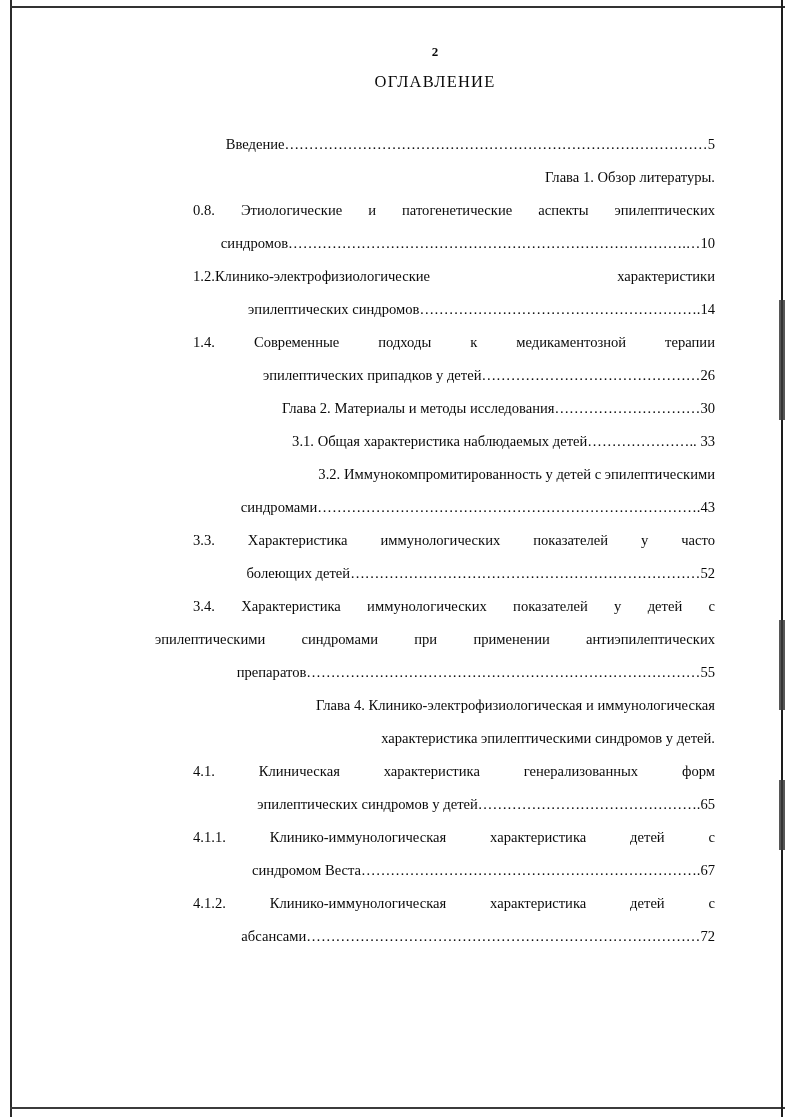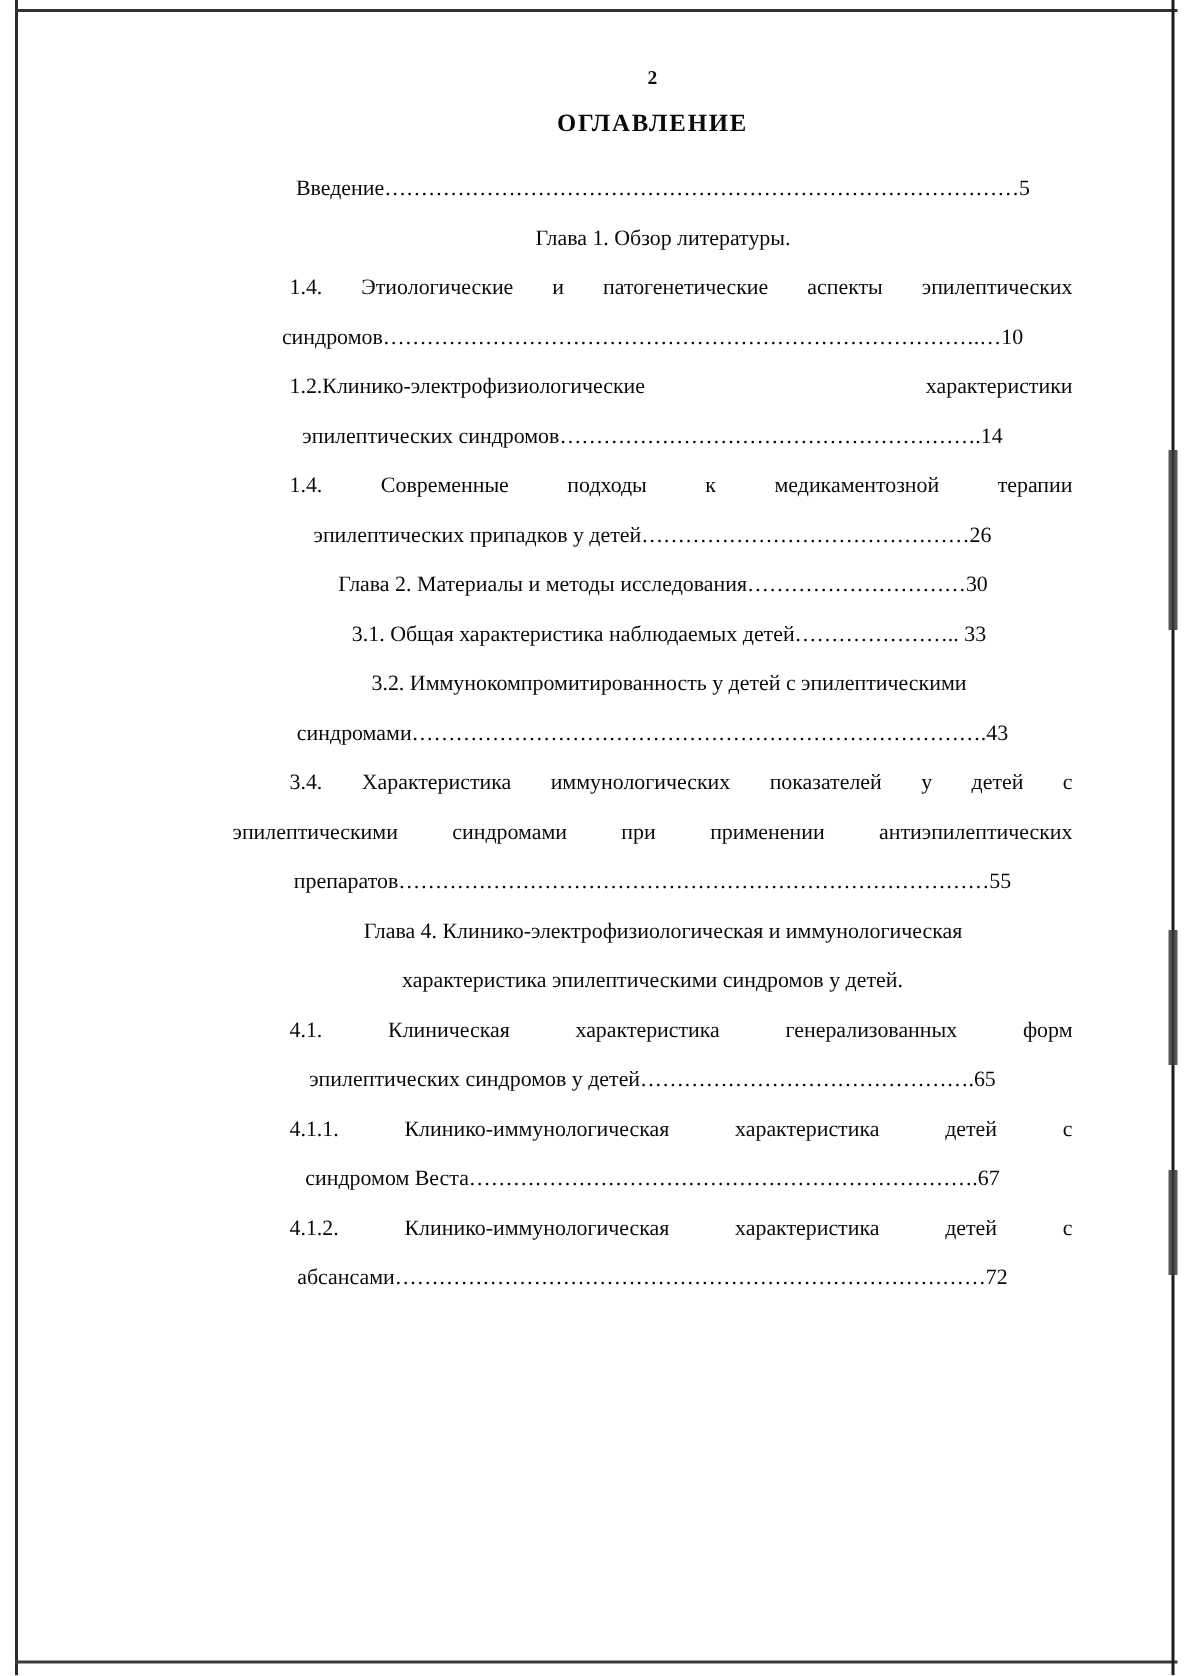--- a/index.html
+++ b/index.html
@@ -71,40 +71,40 @@
   .page-number {
     text-align: center;
     font-size: 13px;
     font-weight: bold;
     margin-bottom: 12px;
     letter-spacing: .2px;
   }
   .doc-title {
     text-align: center;
     font-size: 16.5px;
-    font-weight: bold;
+    font-weight: normal;
     letter-spacing: 1.2px;
-    margin-bottom: 18px;
+    margin-bottom: 36px;
   }
   .toc {
     font-size: 14.6px;
     line-height: 33px;
   }
   .entry {
     margin: 0;
     padding: 0;
   }
   
   .just {
     text-align: justify;
     text-align-last: justify;
     white-space: pre-wrap;
   }
   .left {
-    text-align: center;
+    text-align: right;
     white-space: pre-wrap;
   }
   .indent {
     text-indent: 0;
     padding-left: 38px;
   }
   .indent-small {
     padding-left: 14px;
   }
   .indent-mid {
@@ -131,40 +131,44 @@
     <div class="page-number">2</div>
     <div class="doc-title">ОГЛАВЛЕНИЕ</div>
     <div class="toc" id="toc-root">
         <div class="entry">
           <div class="row left indent-small">Введение……………………………………………………………………………5</div>
         </div>
         <div class="entry">
           <div class="row left indent-small">Глава 1. Обзор литературы.</div>
         </div>
         <div class="entry">
-          <div class="row just indent">1.4. Этиологические и патогенетические аспекты эпилептических</div>
+          <div class="row just indent">0.8. Этиологические и патогенетические аспекты эпилептических</div>
           <div class="row left">синдромов……………………………………………………………………….…10</div>
         </div>
         <div class="entry">
           <div class="row just indent">1.2.Клинико-электрофизиологические характеристики</div>
           <div class="row left">эпилептических синдромов………………………………………………….14</div>
         </div>
         <div class="entry">
           <div class="row just indent">1.4. Современные подходы к медикаментозной терапии</div>
           <div class="row left">эпилептических припадков у детей………………………………………26</div>
         </div>
         <div class="entry">
           <div class="row left indent-small">Глава 2. Материалы и методы исследования…………………………30</div>
         </div>
         <div class="entry">
           <div class="row left indent-mid">3.1. Общая характеристика наблюдаемых детей………………….. 33</div>
         </div>
         <div class="entry">
           <div class="row left indent-mid">3.2. Иммунокомпромитированность у детей с эпилептическими</div>
           <div class="row left">синдромами…………………………………………………………………….43</div>
+        </div>
+        <div class="entry">
+          <div class="row just indent">3.3. Характеристика иммунологических показателей у часто</div>
+          <div class="row left">болеющих детей………………………………………………………………52</div>
         </div>
         <div class="entry">
           <div class="row just indent">3.4. Характеристика иммунологических показателей у детей с</div>
           <div class="row just">эпилептическими синдромами при применении антиэпилептических</div>
           <div class="row left">препаратов………………………………………………………………………55</div>
         </div>
         <div class="entry">
           <div class="row left indent-small">Глава 4. Клинико-электрофизиологическая и иммунологическая</div>
           <div class="row left">характеристика эпилептическими синдромов у детей.</div>
         </div>

